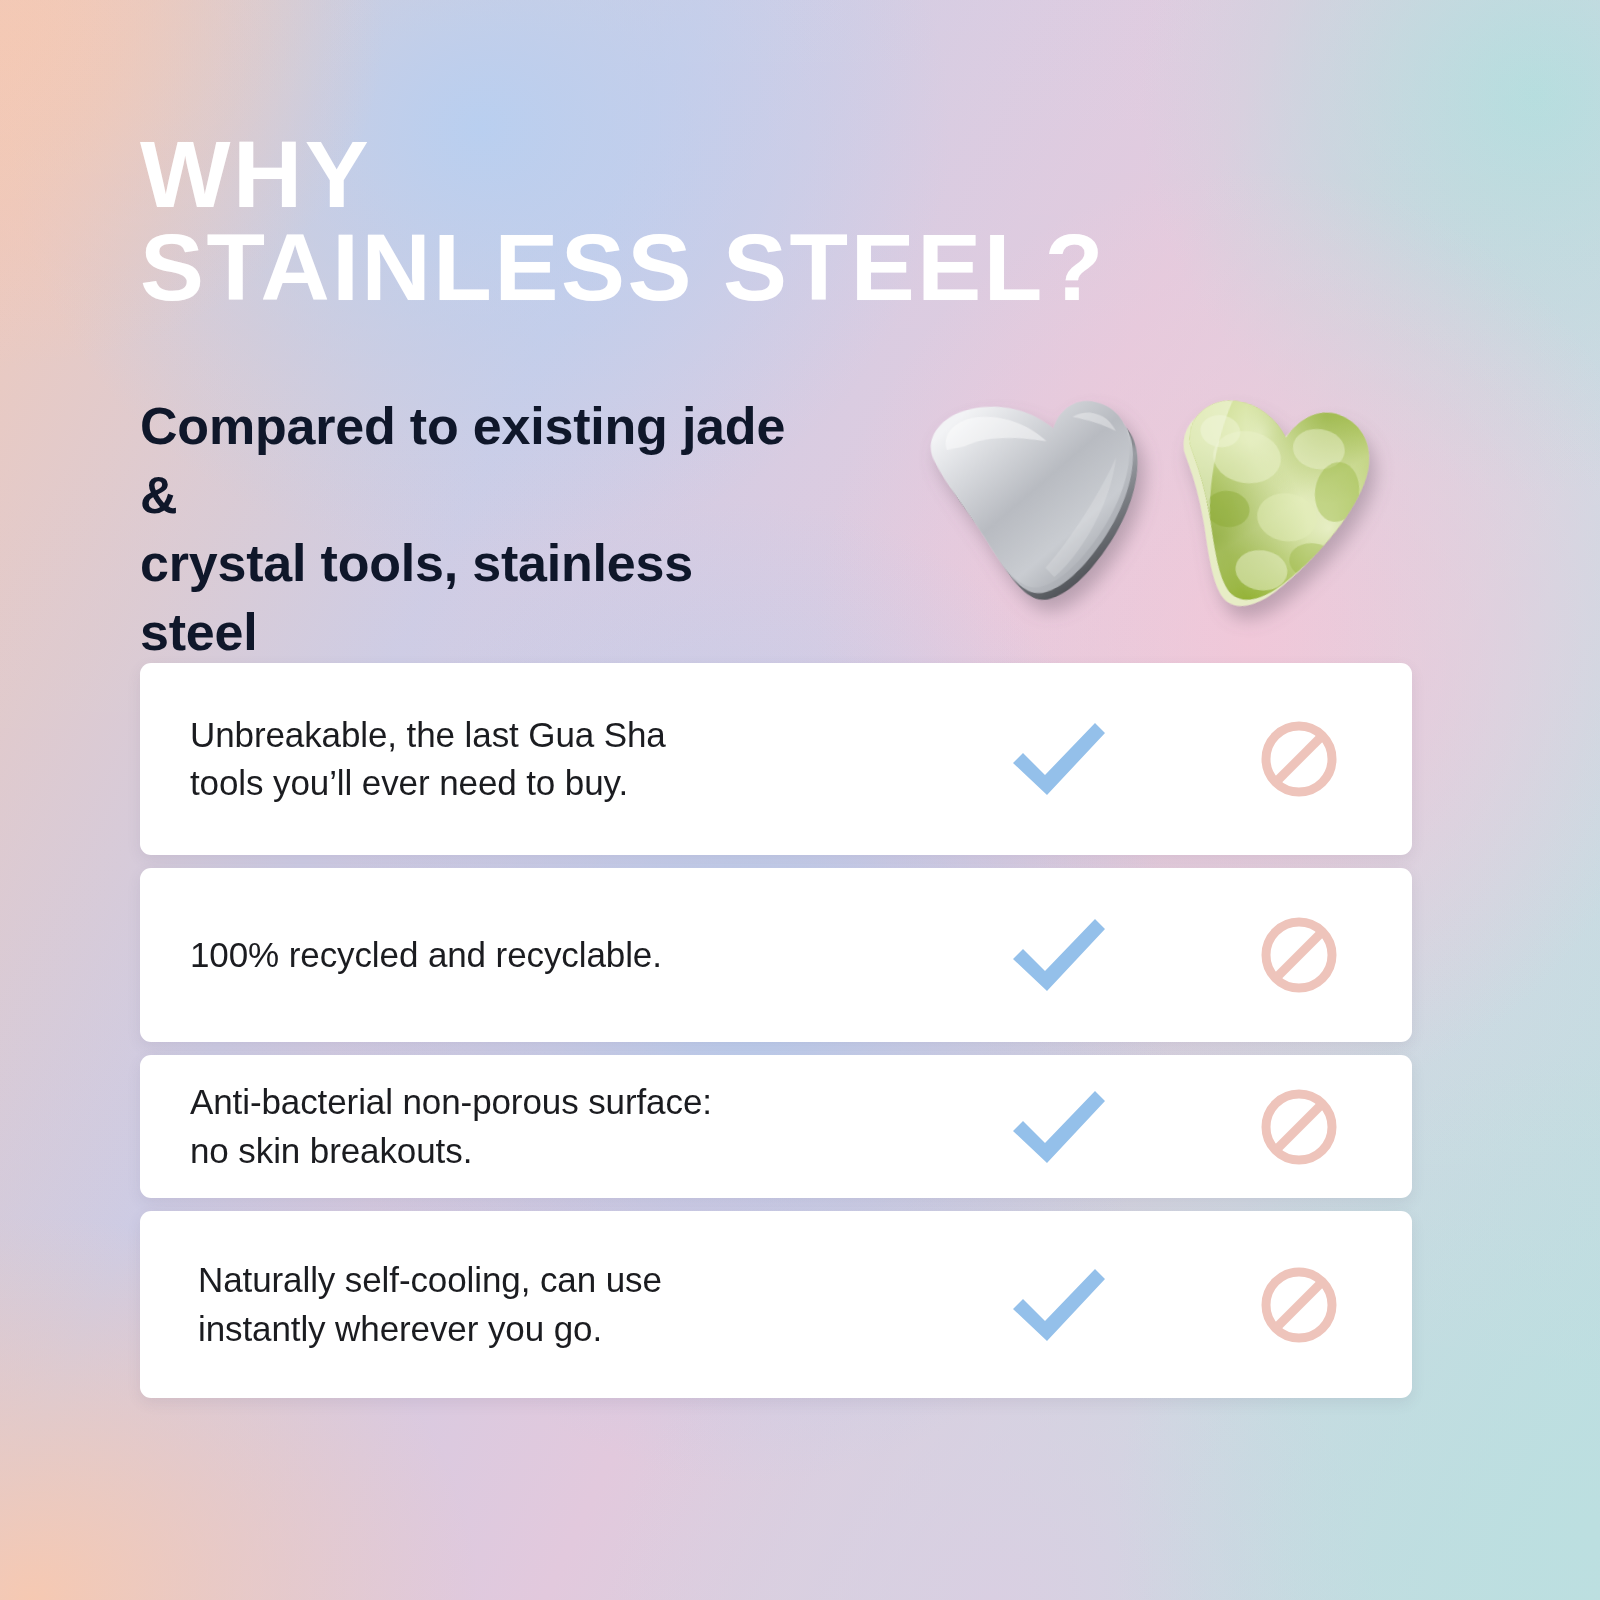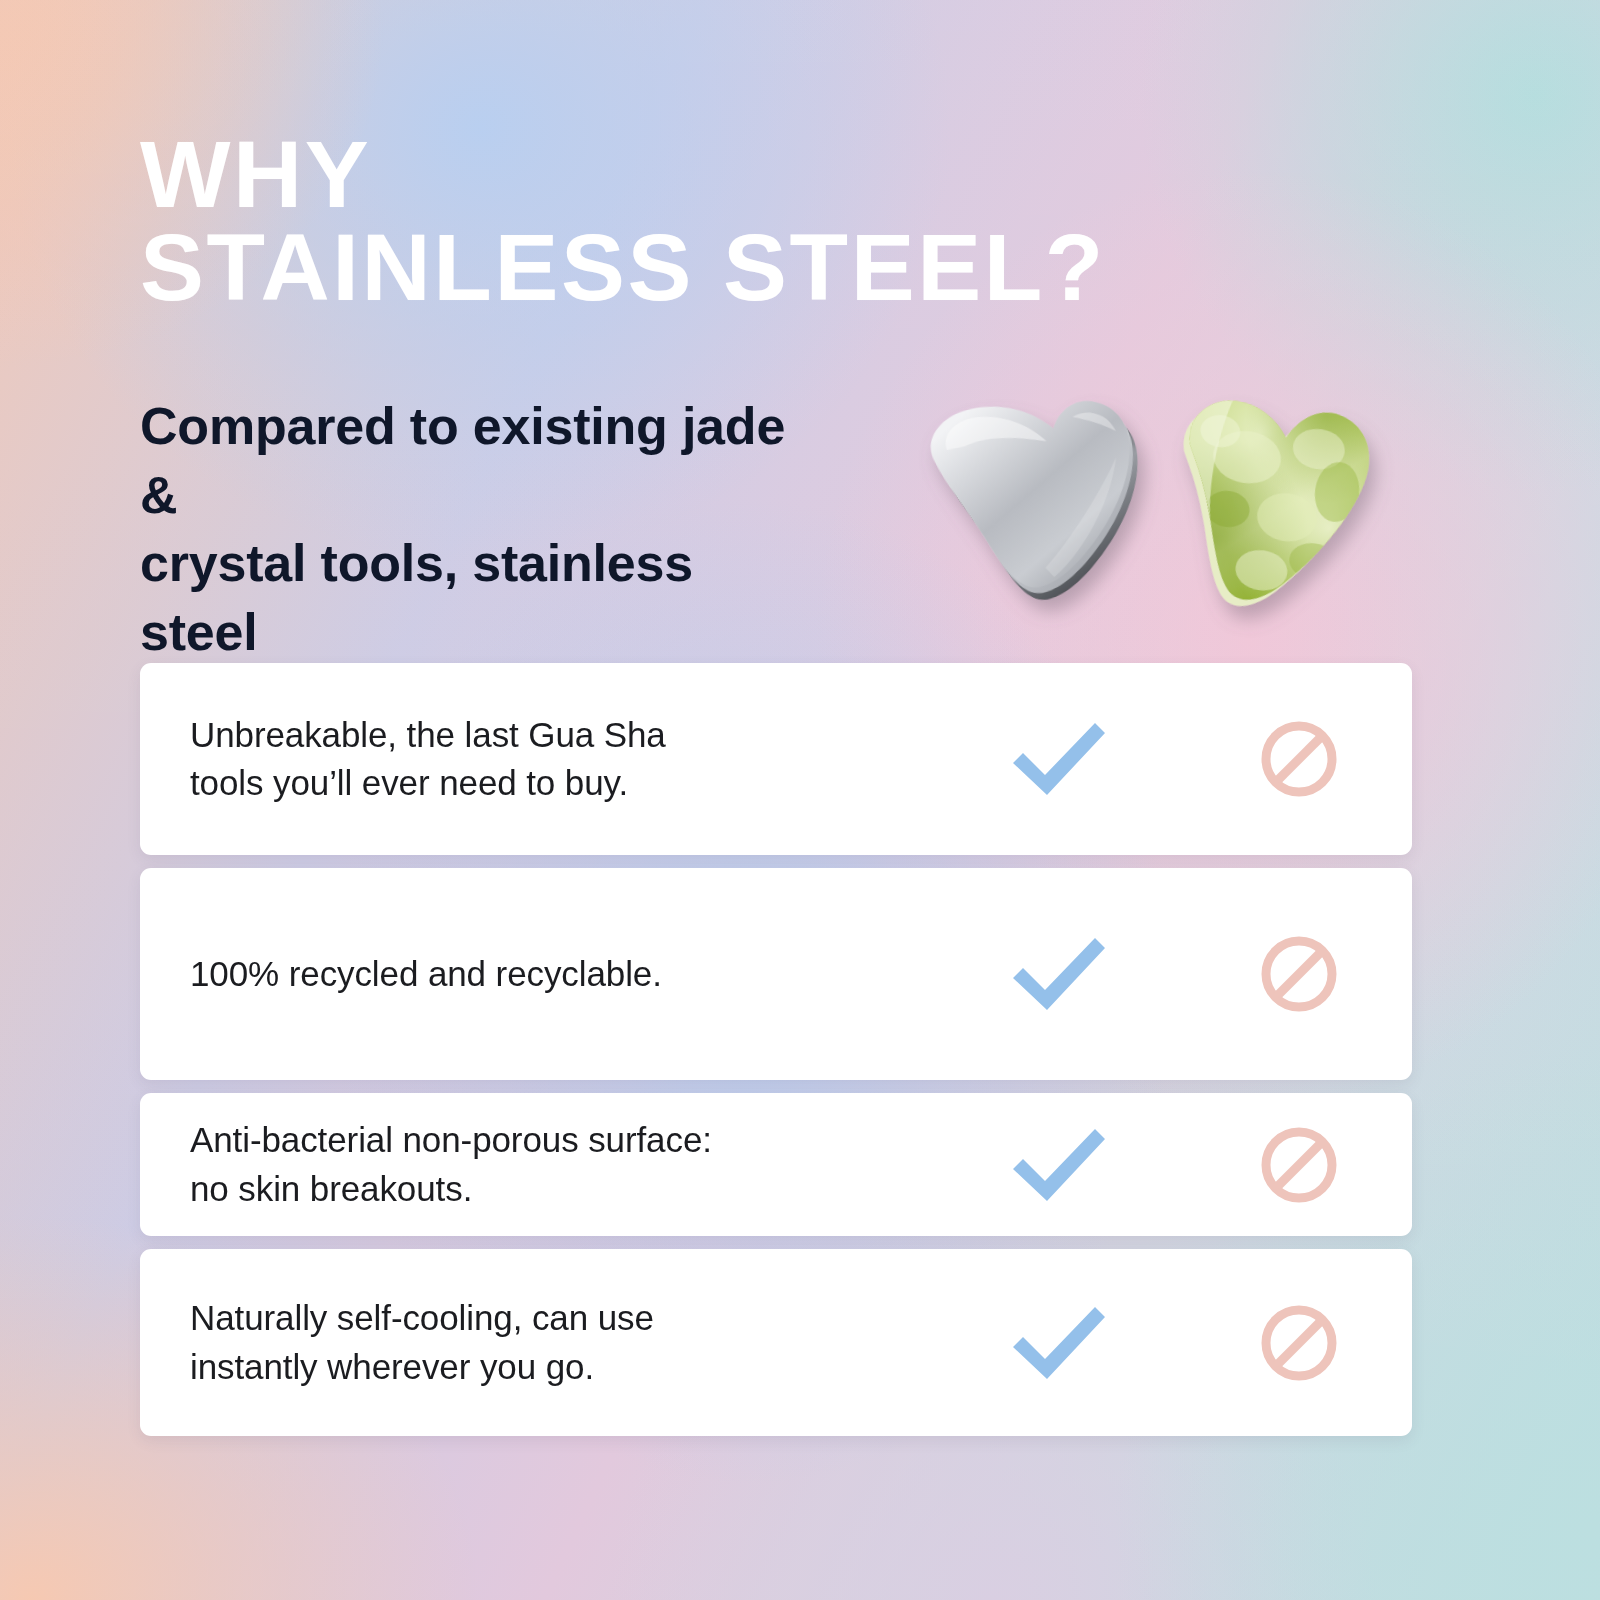--- a/index.html
+++ b/index.html
@@ -229,21 +229,21 @@
     <div class="mark no">
       <span class="no-icon">
         <svg width="82" height="82" viewBox="0 0 82 82">
           <circle cx="41" cy="41" r="33" fill="none" stroke="#eec4bb" stroke-width="9"></circle>
           <line x1="19" y1="63" x2="63" y2="19" stroke="#eec4bb" stroke-width="9" stroke-linecap="butt"></line>
         </svg>
       </span>
     </div>
   </div>
 
-  <div class="card" style="height:212px;">
+  <div class="card" style="height:174px;">
     <div class="card-text">100% recycled and recyclable.</div>
     <div class="mark check">
       <span class="check-icon">
         <svg width="104" height="84" viewBox="0 0 104 84">
           <path d="M6,46 L16,36 L38,58 L88,6 L98,16 L40,78 Z" fill="#94c0ea"></path>
         </svg>
       </span>
     </div>
     <div class="mark no">
       <span class="no-icon">
@@ -268,21 +268,21 @@
     <div class="mark no">
       <span class="no-icon">
         <svg width="82" height="82" viewBox="0 0 82 82">
           <circle cx="41" cy="41" r="33" fill="none" stroke="#eec4bb" stroke-width="9"></circle>
           <line x1="19" y1="63" x2="63" y2="19" stroke="#eec4bb" stroke-width="9" stroke-linecap="butt"></line>
         </svg>
       </span>
     </div>
   </div>
 
-  <div class="card" style="height:187px;">
+  <div class="card" style="height:187px;padding-left:8px;">
     <div class="card-text">Naturally self-cooling, can use
 instantly wherever you go.</div>
     <div class="mark check">
       <span class="check-icon">
         <svg width="104" height="84" viewBox="0 0 104 84">
           <path d="M6,46 L16,36 L38,58 L88,6 L98,16 L40,78 Z" fill="#94c0ea"></path>
         </svg>
       </span>
     </div>
     <div class="mark no">

